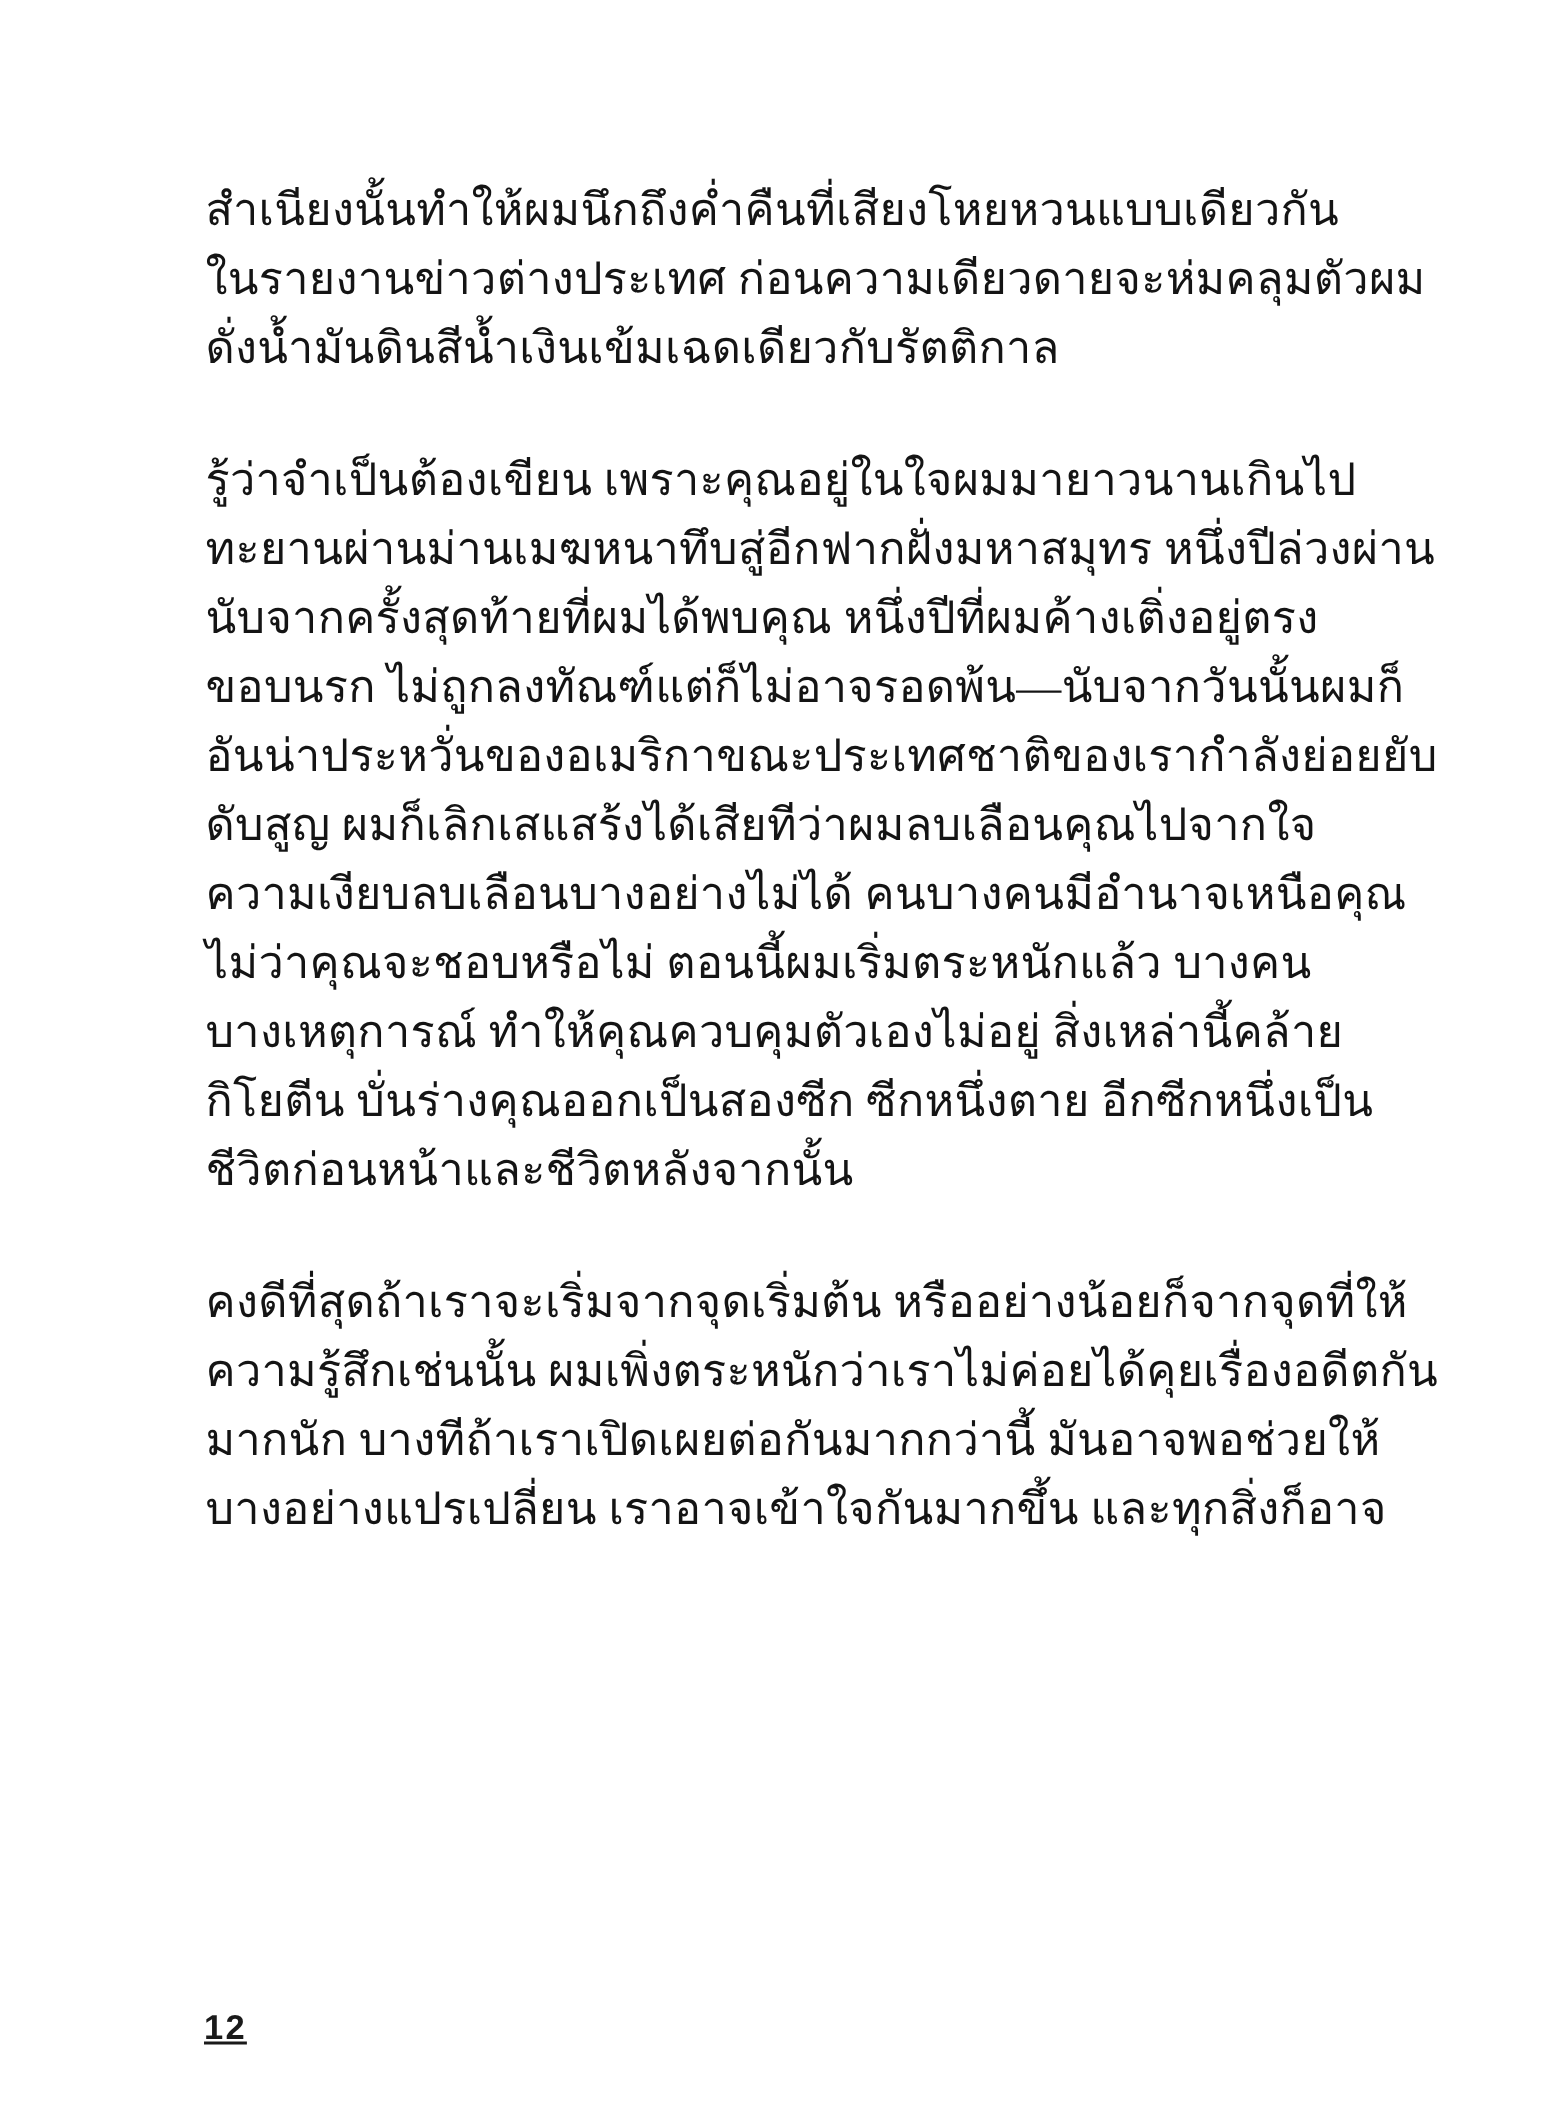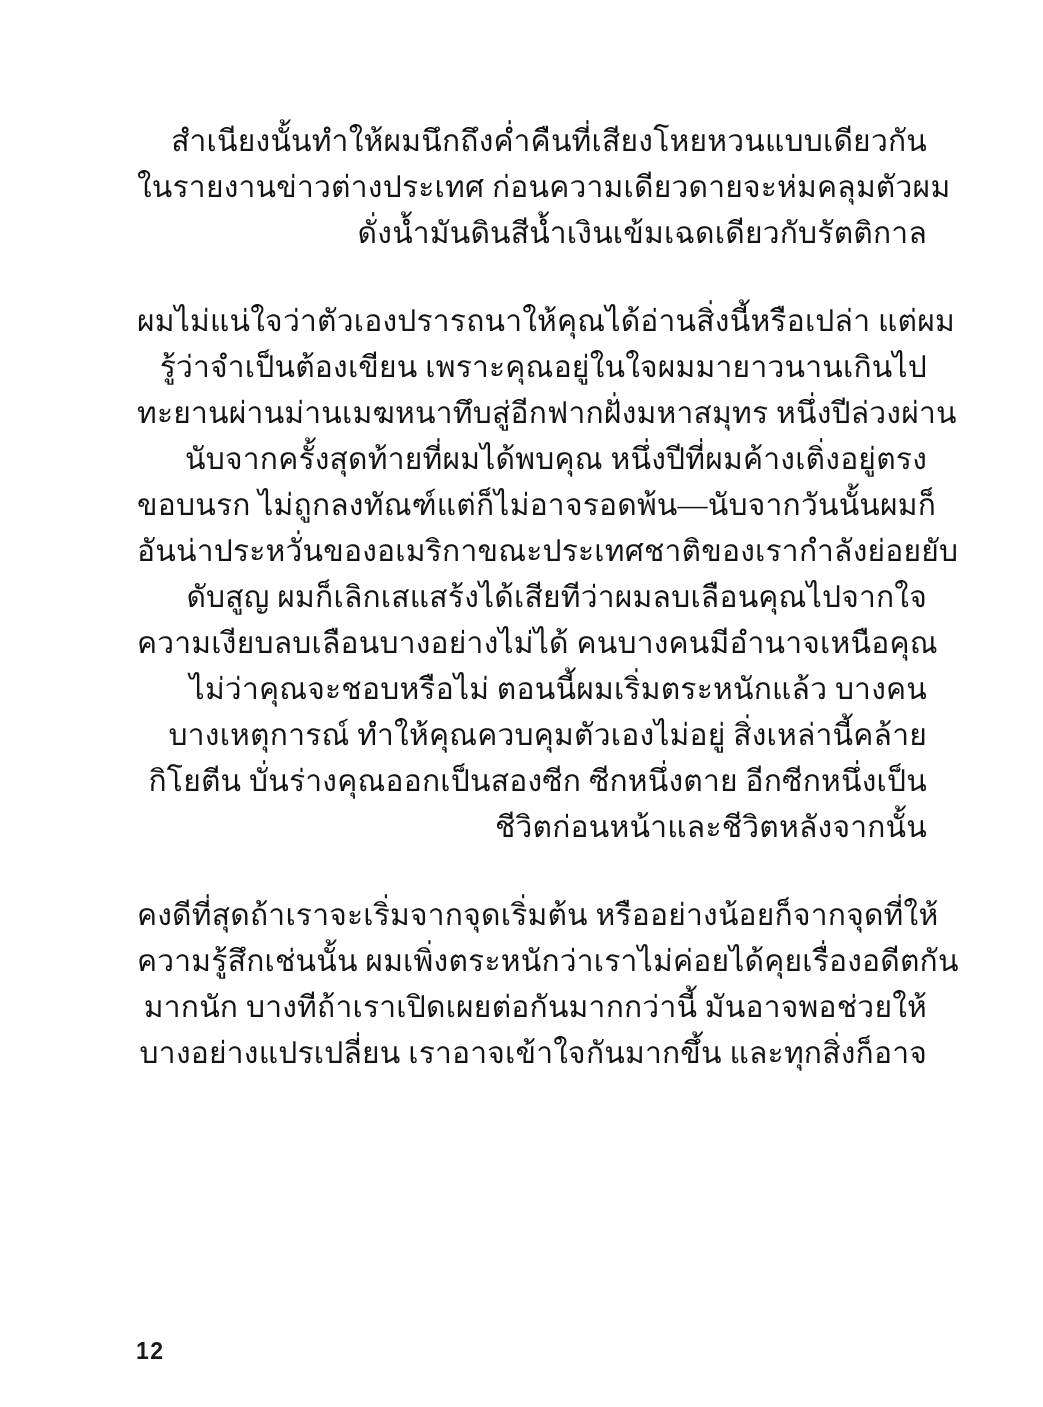--- a/index.html
+++ b/index.html
@@ -8,21 +8,20 @@
     background: #ffffff;
   }
   .page {
     position: relative;
     width: 1024px;
     height: 1407px;
     background: #ffffff;
     overflow: hidden;
     font-family: "Liberation Serif", "DejaVu Serif", serif;
     color: #141414;
-    text-align: right;
   }
   .content {
     position: absolute;
     left: 137px;
     top: 118px;
     width: 790px;
   }
   .paragraph {
     margin: 0 0 42px 0;
     padding: 0;
@@ -35,36 +34,36 @@
   }
   .page-number {
     position: absolute;
     left: 136px;
     top: 1338px;
     font-family: "Liberation Sans", "DejaVu Sans", sans-serif;
     font-size: 23px;
     font-weight: 600;
     letter-spacing: 1.5px;
     color: #1a1a1a;
+    text-decoration: underline;
   }
 </style>
 </head>
 <body>
 
 <div class="page">
   <div class="content">
 
     <div class="paragraph">
       <div class="line">สำเนียงนั้นทำให้ผมนึกถึงค่ำคืนที่เสียงโหยหวนแบบเดียวกัน</div>
       <div class="line">ในรายงานข่าวต่างประเทศ ก่อนความเดียวดายจะห่มคลุมตัวผม</div>
       <div class="line">ดั่งน้ำมันดินสีน้ำเงินเข้มเฉดเดียวกับรัตติกาล</div>
     </div>
 
     <div class="paragraph">
-      <div class="line">ผมไม่แน่ใจว่าตัวเองปรารถนาให้คุณได้อ่านสิ่งนี้หรือเปล่า แต่ผม</div>
       <div class="line">รู้ว่าจำเป็นต้องเขียน เพราะคุณอยู่ในใจผมมายาวนานเกินไป</div>
       <div class="line">ทะยานผ่านม่านเมฆหนาทึบสู่อีกฟากฝั่งมหาสมุทร หนึ่งปีล่วงผ่าน</div>
       <div class="line">นับจากครั้งสุดท้ายที่ผมได้พบคุณ หนึ่งปีที่ผมค้างเติ่งอยู่ตรง</div>
       <div class="line">ขอบนรก ไม่ถูกลงทัณฑ์แต่ก็ไม่อาจรอดพ้น—นับจากวันนั้นผมก็</div>
       <div class="line">อันน่าประหวั่นของอเมริกาขณะประเทศชาติของเรากำลังย่อยยับ</div>
       <div class="line">ดับสูญ ผมก็เลิกเสแสร้งได้เสียทีว่าผมลบเลือนคุณไปจากใจ</div>
       <div class="line">ความเงียบลบเลือนบางอย่างไม่ได้ คนบางคนมีอำนาจเหนือคุณ</div>
       <div class="line">ไม่ว่าคุณจะชอบหรือไม่ ตอนนี้ผมเริ่มตระหนักแล้ว บางคน</div>
       <div class="line">บางเหตุการณ์ ทำให้คุณควบคุมตัวเองไม่อยู่ สิ่งเหล่านี้คล้าย</div>
       <div class="line">กิโยตีน บั่นร่างคุณออกเป็นสองซีก ซีกหนึ่งตาย อีกซีกหนึ่งเป็น</div>

